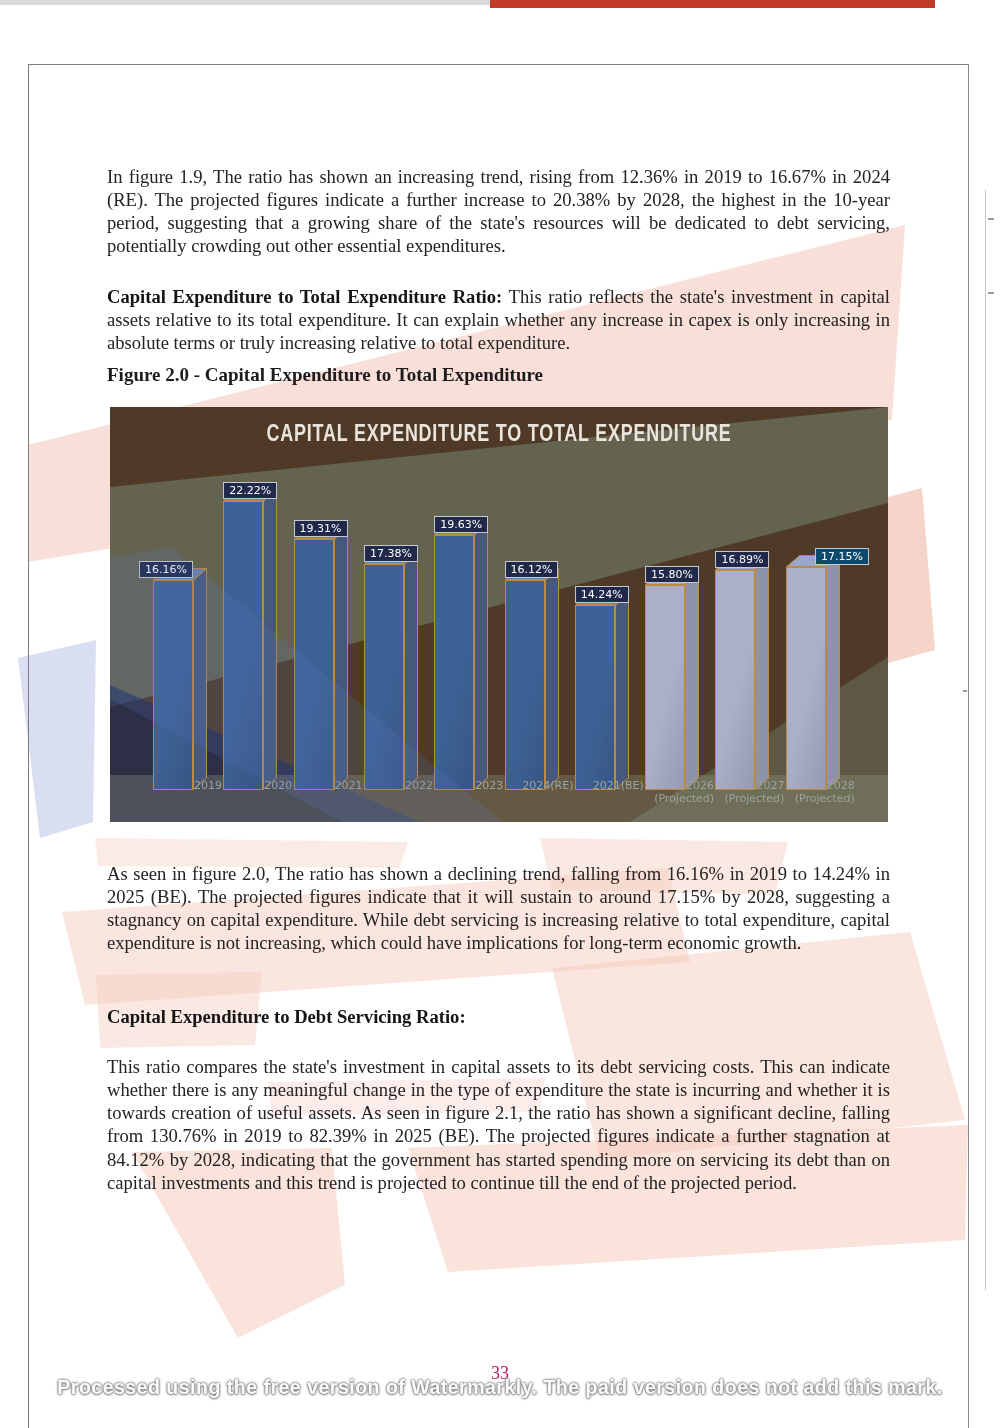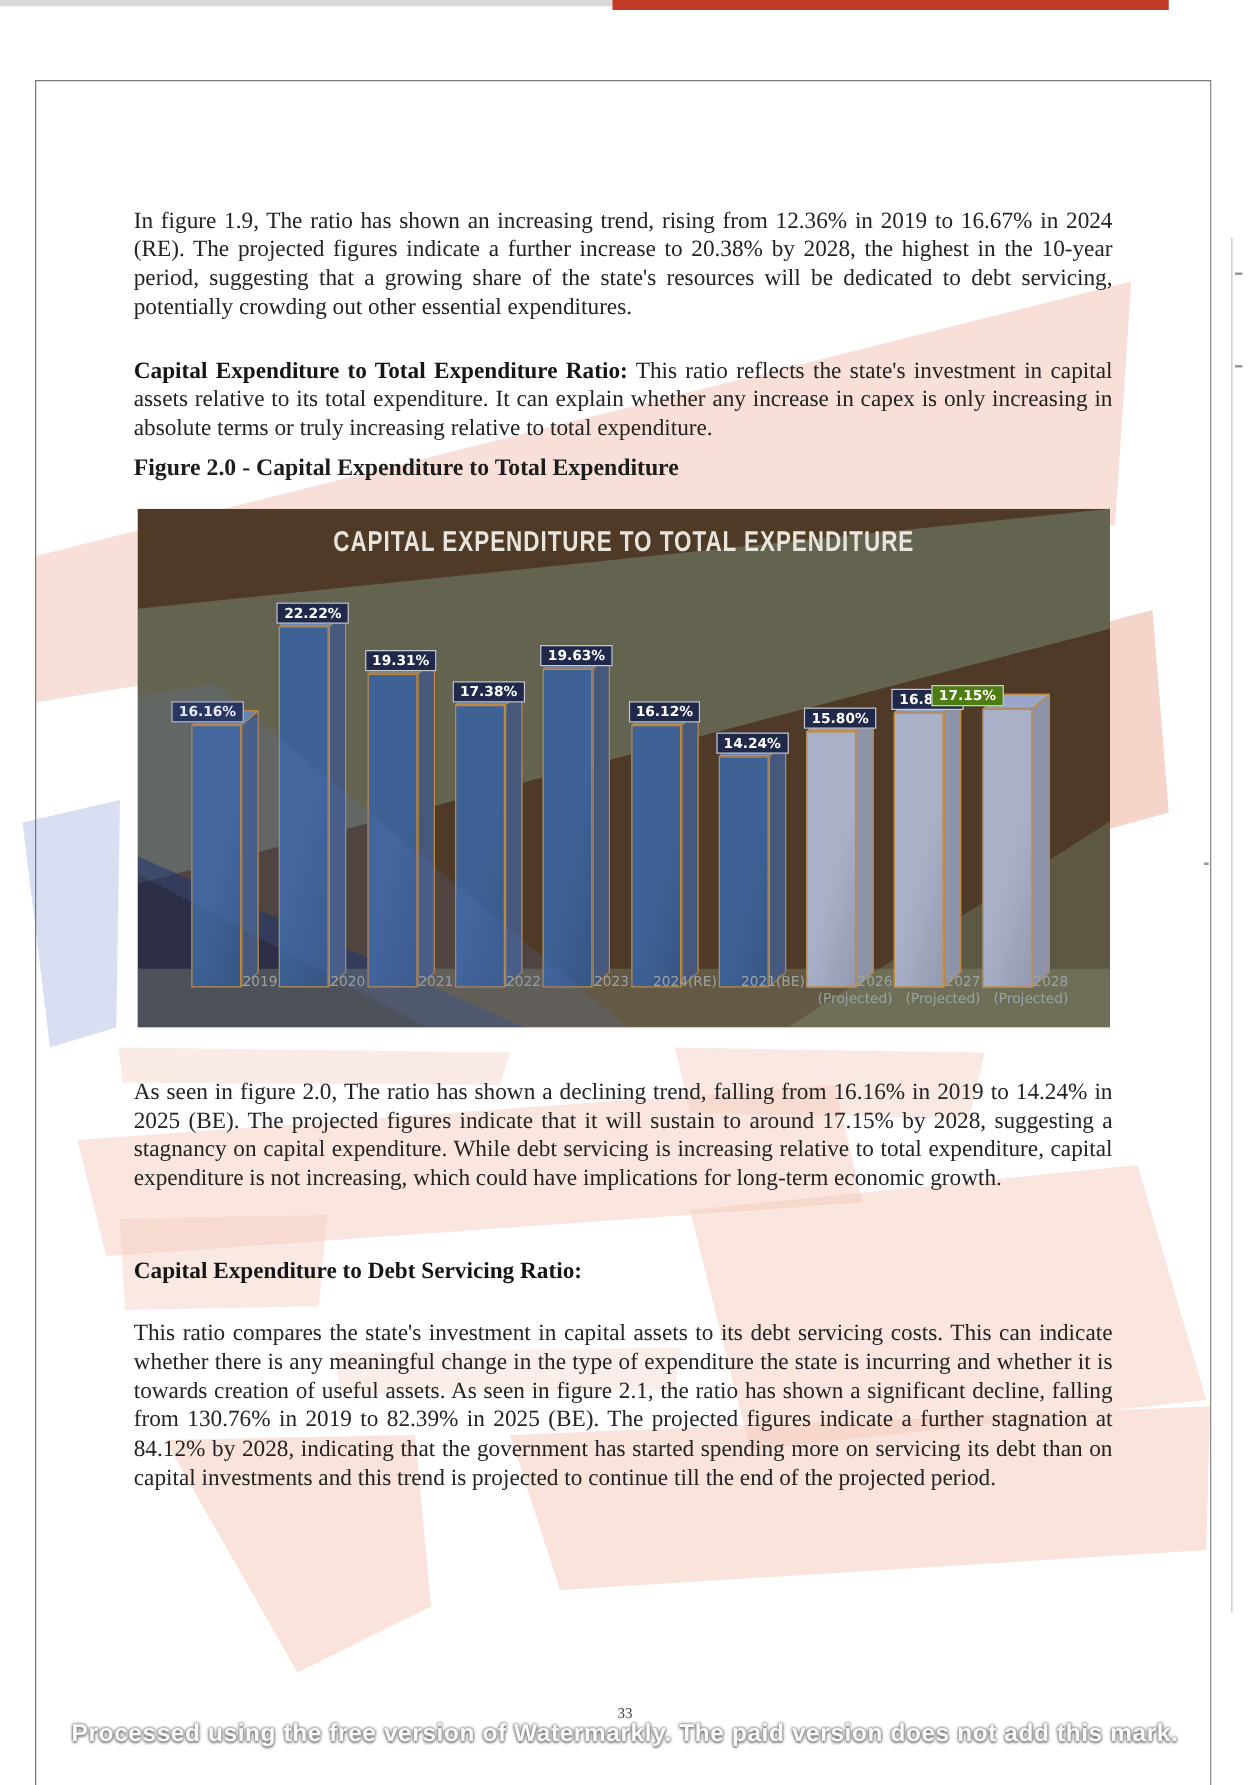--- a/index.html
+++ b/index.html
@@ -42,31 +42,31 @@
   .blue-tint{background:rgba(95,125,205,0.16);clip-path:polygon(0 150px,62px 140px,392px 415px,232px 415px,0 292px);z-index:30;}
   #chart-title{
     position:absolute;left:0;top:13px;width:778px;text-align:center;z-index:5;
     font-family:"Liberation Sans","DejaVu Sans",sans-serif;
     font-weight:bold;font-size:23px;letter-spacing:1px;
     transform:scaleX(0.78);
   }
   .bar-datalabel{
     position:absolute;transform:translateX(-50%);z-index:20;
     font-family:"DejaVu Sans","Liberation Sans",sans-serif;
-    font-weight:bold;font-size:11px;line-height:13px;padding:1px 5px;white-space:nowrap;
+    font-weight:normal;font-size:11px;line-height:13px;padding:1px 5px;white-space:nowrap;
   }
   .x-label{
     position:absolute;top:372px;width:84px;text-align:right;z-index:6;
     font-family:"DejaVu Sans","Liberation Sans",sans-serif;
     font-size:11px;line-height:13px;white-space:pre-line;
   }
 
   #page-number{
     position:absolute;left:0;top:1363px;width:1000px;text-align:center;z-index:3;
-    font-size:12px;color:#404040;
+    font-size:18px;color:#be185d;
   }
   #wm-banner{
     position:absolute;left:0;top:1376px;width:1000px;text-align:center;z-index:10;
     font-family:"Liberation Sans","DejaVu Sans",sans-serif;
     font-weight:bold;font-size:19.5px;letter-spacing:0.5px;
     color:rgba(255,255,255,0.97);
     text-shadow:0 1px 2px rgba(110,110,110,0.85),0 -1px 2px rgba(150,150,150,0.7),1px 0 2px rgba(130,130,130,0.7),-1px 0 2px rgba(130,130,130,0.7);
   }
 </style>
 </head>
@@ -153,21 +153,21 @@
 (Projected)</div>
       <div style="position: absolute; left: 645.4px; top: 163px; width: 14px; height: 220px; background: rgb(141, 148, 170); border: 1px solid rgb(189, 138, 67); box-sizing: border-box; transform: skewY(-40.6deg); transform-origin: 0px 0px;"></div>
       <div style="position: absolute; left: 605.4px; top: 151px; width: 40px; height: 12px; background: rgb(154, 166, 202); border: 1px solid rgb(189, 138, 67); box-sizing: border-box; transform: skewX(-49.4deg); transform-origin: 0px 100%;"></div>
       <div style="position: absolute; left: 605.4px; top: 163px; width: 40px; height: 220px; background: linear-gradient(105deg, rgb(169, 176, 200) 0%, rgb(169, 176, 200) 55%, rgba(0, 0, 0, 0.12) 100%), rgb(169, 176, 200); border: 1px solid rgb(189, 138, 67); box-sizing: border-box;"></div>
       <div class="bar-datalabel" style="left: 632.4px; top: 144px; background: rgb(32, 41, 74); border: 1px solid rgb(198, 201, 207); color: rgb(255, 255, 255);">16.89%</div>
       <div class="x-label" style="left: 590.4px; color: rgb(155, 164, 158);">2027
 (Projected)</div>
       <div style="position: absolute; left: 715.7px; top: 160px; width: 14px; height: 223px; background: rgb(141, 148, 170); border: 1px solid rgb(189, 138, 67); box-sizing: border-box; transform: skewY(-40.6deg); transform-origin: 0px 0px;"></div>
       <div style="position: absolute; left: 675.7px; top: 148px; width: 40px; height: 12px; background: rgb(154, 166, 202); border: 1px solid rgb(189, 138, 67); box-sizing: border-box; transform: skewX(-49.4deg); transform-origin: 0px 100%;"></div>
       <div style="position: absolute; left: 675.7px; top: 160px; width: 40px; height: 223px; background: linear-gradient(105deg, rgb(169, 176, 200) 0%, rgb(169, 176, 200) 55%, rgba(0, 0, 0, 0.12) 100%), rgb(169, 176, 200); border: 1px solid rgb(189, 138, 67); box-sizing: border-box;"></div>
-      <div class="bar-datalabel" style="left: 664px; top: 141px; background: #4d7c0f; border: 1px solid rgb(198, 201, 207); color: rgb(255, 255, 255);">17.15%</div>
+      <div class="bar-datalabel" style="left: 732px; top: 141px; background: #0c4a6e; border: 1px solid rgb(198, 201, 207); color: rgb(255, 255, 255);">17.15%</div>
       <div class="x-label" style="left: 660.7px; color: rgb(155, 164, 158);">2028
 (Projected)</div>
     </div>
   <div class="layer blue-tint"></div>
 </div>
 
 <p class="bodytext" style="top:843px;">As seen in figure 2.0, The ratio has shown a declining trend, falling from 16.16% in 2019 to 14.24% in 2025 (BE). The projected figures indicate that it will sustain to around 17.15% by 2028, suggesting a stagnancy on capital expenditure. While debt servicing is increasing relative to total expenditure, capital expenditure is not increasing, which could have implications for long-term economic growth.</p>
 
 <p class="bodytext" style="top:986px;font-weight:bold;color:#151515;">Capital Expenditure to Debt Servicing Ratio:</p>
 

